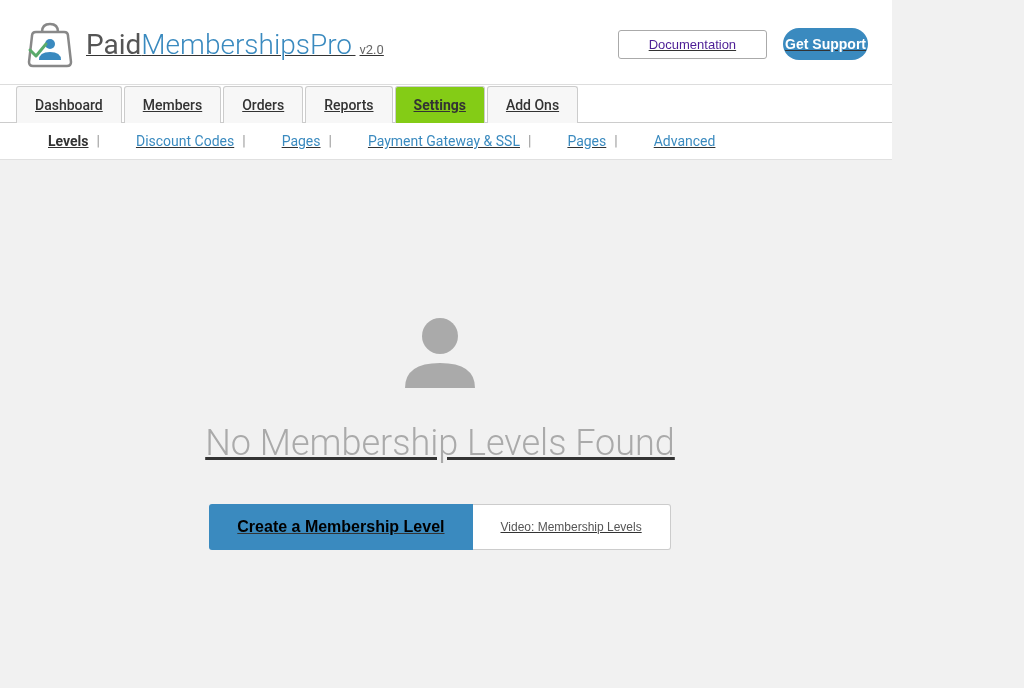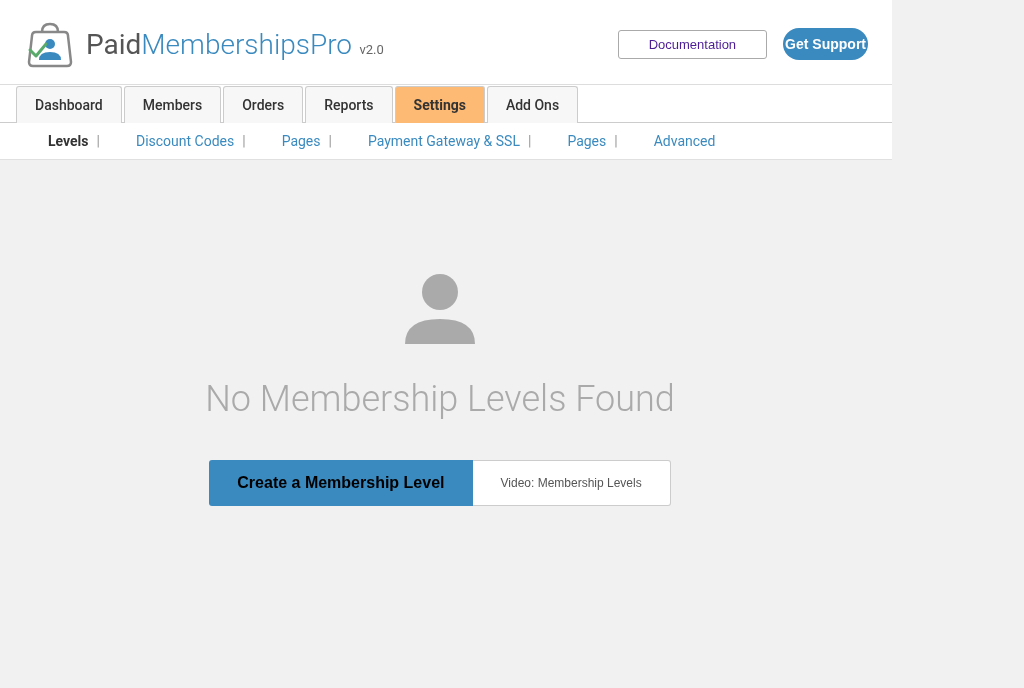--- a/index.html
+++ b/index.html
@@ -6,20 +6,21 @@
     body {
       background: #f1f1f1;
       font-family: -apple-system, BlinkMacSystemFont, "Segoe UI", Roboto, Helvetica, Arial, sans-serif;
       font-size: 14px;
       color: #333;
     }
     .page-wrapper {
       background: #f1f1f1;
       min-height: 688px;
       width: 892px;
+      text-decoration: underline;
     }
 
     
     .header {
       background: #fff;
       padding: 18px 24px 14px 24px;
       display: flex;
       align-items: center;
       gap: 16px;
       border-bottom: 1px solid #ddd;
@@ -76,21 +77,21 @@
       border: 1px solid #ccc;
       border-bottom: none;
       background: #f7f7f7;
       margin-right: 2px;
       cursor: pointer;
       border-radius: 3px 3px 0 0;
       position: relative;
       bottom: -1px;
     }
     .nav-tab.active {
-      background: #fdba74;
+      background: #84cc16;
       font-weight: 700;
       border-color: #ccc;
       z-index: 1;
       bottom: -1px;
       text-align: center;
     }
 
     
     .sub-nav {
       background: #fff;
@@ -116,21 +117,21 @@
     .sub-nav-sep {
       color: #999;
       margin: 0 8px;
     }
 
     
     .main-content {
       display: flex;
       flex-direction: column;
       align-items: center;
-      justify-content: center;
+      justify-content: flex-end;
       padding: 60px 20px 40px 8px;
       min-height: 430px;
     }
 
     
     .person-icon {
       width: 90px;
       height: 90px;
       margin-bottom: 24px;
     }

